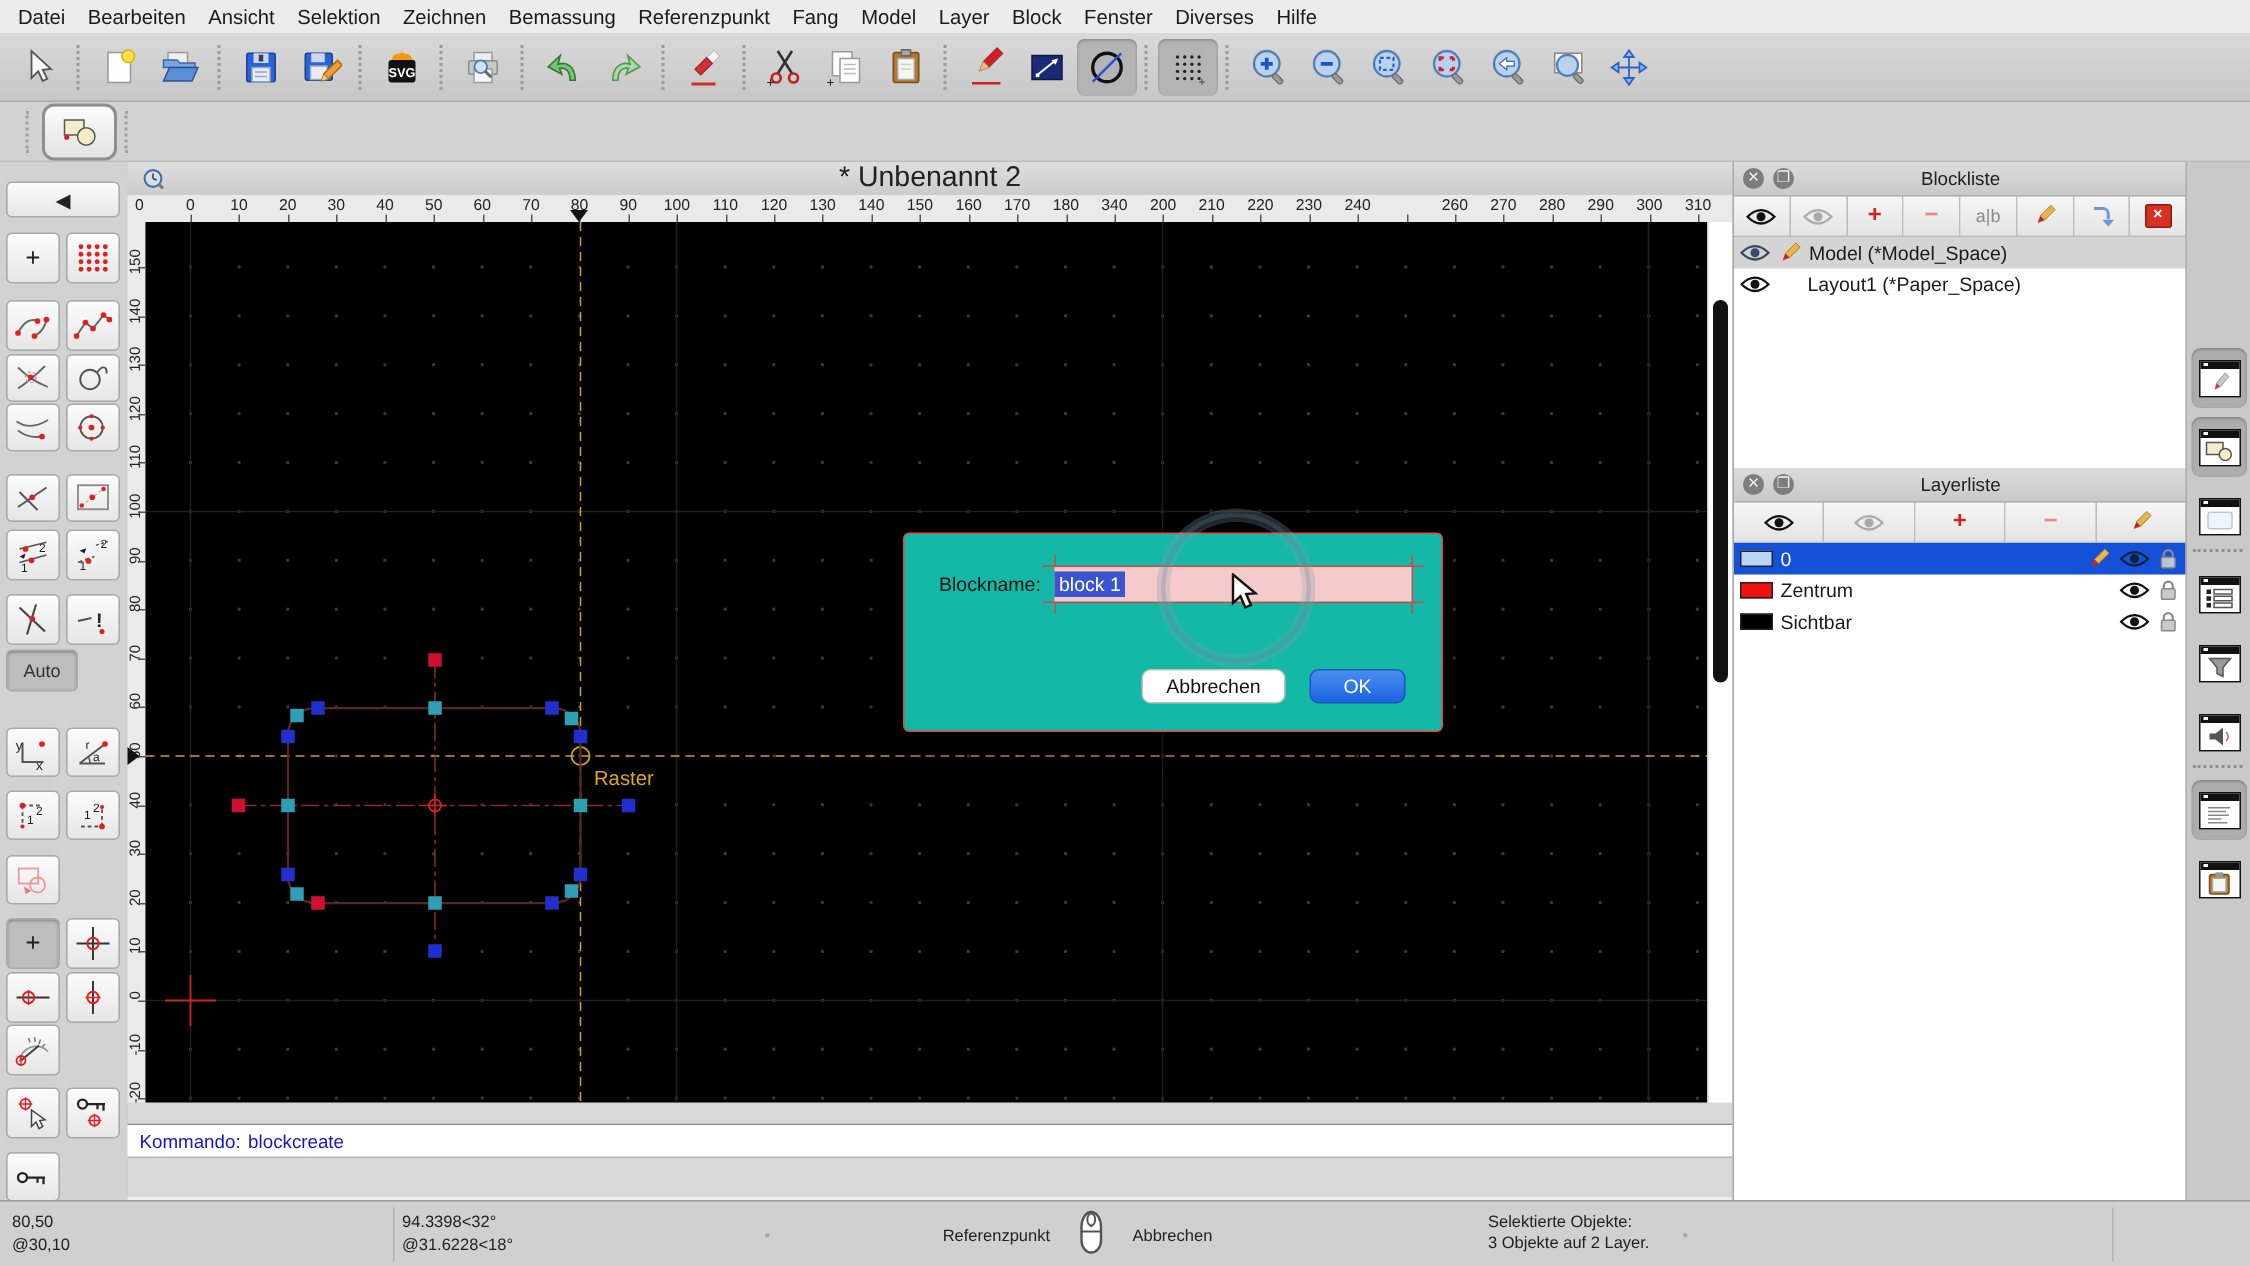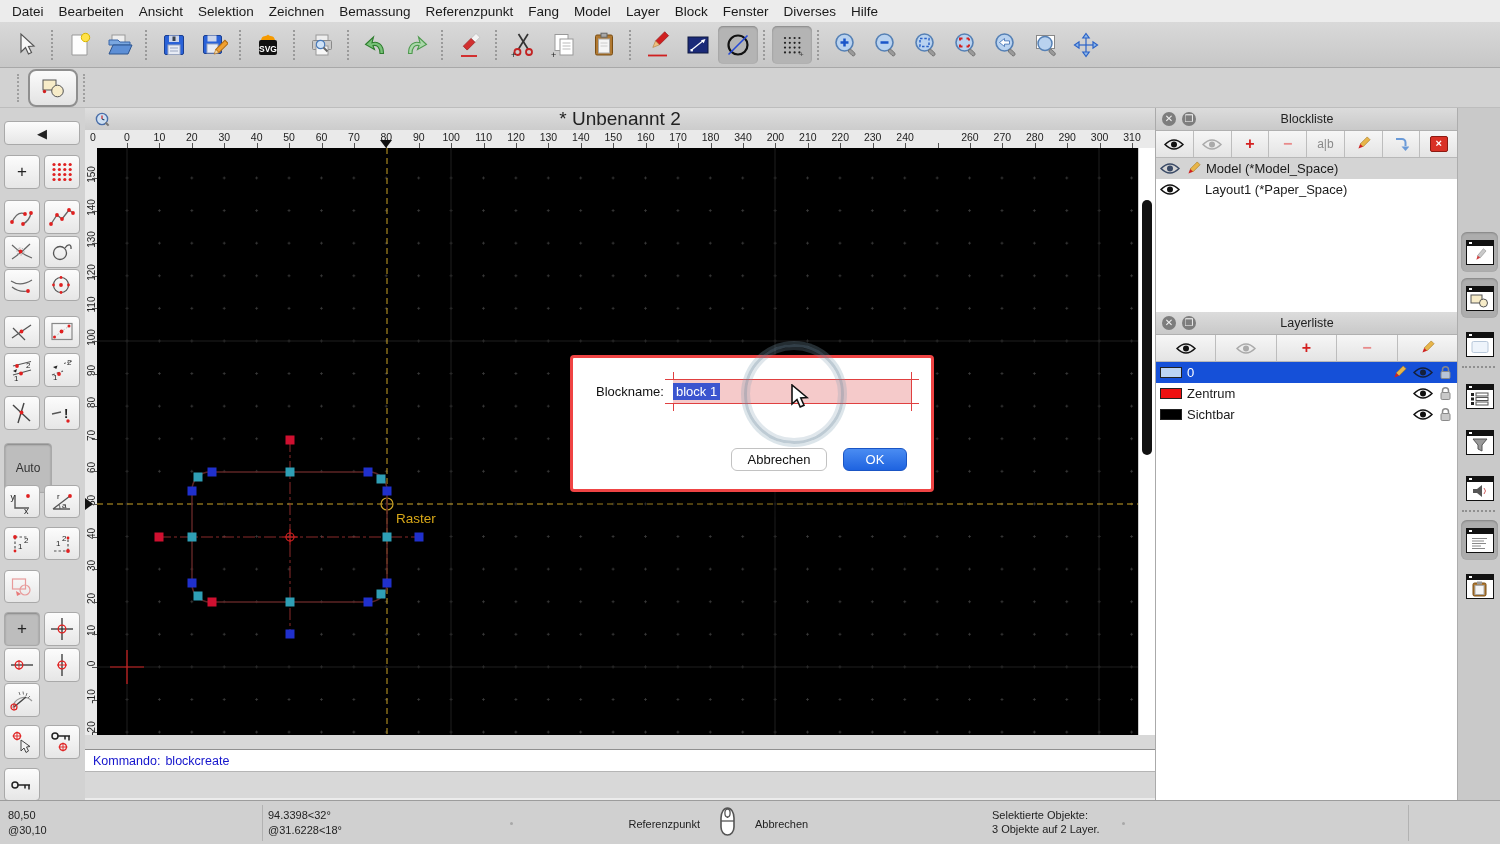--- a/index.html
+++ b/index.html
@@ -86,22 +86,22 @@
   .statusbar{position:absolute;left:0;top:800px;width:100%;height:44px;background:#d0d0d0;border-top:1px solid #9c9c9c;font-size:11px;color:#222;}
   .sb-abs{position:absolute;left:8px;top:7px;line-height:15px;white-space:pre-line;}
   .sb-sep{position:absolute;top:4px;bottom:4px;width:1px;background:#b2b2b2;}
   .sb-polar{position:absolute;left:268px;top:7px;line-height:15px;white-space:pre-line;}
   .sb-dot{position:absolute;width:3px;height:3px;border-radius:50%;background:#a8a8a8;top:21px;}
   .sb-left-label{position:absolute;left:600px;width:100px;top:17px;text-align:right;}
   .sb-right-label{position:absolute;left:755px;top:17px;}
   .sb-sel{position:absolute;left:948px;top:7px;line-height:14px;white-space:pre-line;margin-left:44px;}
   .sb-mouse{position:absolute;left:712px;top:5px;}
   
-  .dialog{position:absolute;left:570px;top:355px;width:358px;height:131px;background:#ffffff;
-          border:3px solid #ef4444;border-radius:4px;box-shadow:0 10px 28px rgba(0,0,0,.5);z-index:50;}
+  .dialog{position:absolute;left:602px;top:355px;width:358px;height:131px;background:#14b8a6;
+          border:1px solid #ef4444;border-radius:4px;box-shadow:0 10px 28px rgba(0,0,0,.5);z-index:50;}
   .dlg-label{position:absolute;left:23px;top:26px;font-size:13px;color:#111;}
   .dlg-input{position:absolute;left:100px;top:22px;width:238px;height:23px;background:#f5caca;box-sizing:border-box;
              display:flex;align-items:center;font-size:13px;}
   .dlg-input .selected{background:#3b55cf;color:#fff;padding:1px 3px;}
   .redline-h{position:absolute;left:92px;width:254px;height:1px;background:#e04040;}
   .redline-v{position:absolute;top:14px;width:1px;height:39px;background:#e04040;}
   .loupe{position:absolute;left:171px;top:-14px;width:94px;height:94px;border-radius:50%;
          border:3px solid rgba(110,140,160,.45);box-shadow:0 0 0 3px rgba(130,160,180,.28), inset 0 0 0 3px rgba(130,160,180,.25);}
   .dlg-cursor{position:absolute;left:215px;top:26px;}
   .dlg-btn{position:absolute;top:90px;height:23px;border-radius:6px;font-size:13px;display:flex;align-items:center;justify-content:center;box-sizing:border-box;}
@@ -487,21 +487,21 @@
             <circle cx="12.5" cy="11.5" r="1.9" fill="#e02020"></circle>
           </svg>
         </div>
         <div class="pbtn" style="left: 44px; top: 288px; width: 36px; height: 34px;">
           <svg width="26" height="24" viewBox="0 0 26 24">
             <line x1="3" y1="13" x2="12" y2="11" stroke="#555" stroke-width="1.4"></line>
             <text x="15" y="17" font-size="13" font-weight="bold" fill="#222">!</text>
             <circle cx="19" cy="20" r="1.7" fill="#e02020"></circle>
           </svg>
         </div>
-        <div class="pbtn pressed" style="left: 4px; top: 335px; width: 48px; height: 50px;">Auto</div>
+        <div class="pbtn pressed" style="left: 4px; top: 325px; width: 48px; height: 28px;">Auto</div>
         <div class="pbtn" style="left: 4px; top: 377px; width: 36px; height: 33px;">
           <svg width="26" height="24" viewBox="0 0 26 24">
             <path d="M6 5 V18 H20" fill="none" stroke="#555" stroke-width="1.4"></path>
             <text x="1.5" y="10" font-size="9" fill="#222">y</text>
             <text x="15" y="23.5" font-size="9" fill="#222">x</text>
             <circle cx="19" cy="6" r="1.9" fill="#e02020"></circle>
           </svg>
         </div>
         <div class="pbtn" style="left: 44px; top: 377px; width: 36px; height: 33px;">
           <svg width="26" height="24" viewBox="0 0 26 24">

